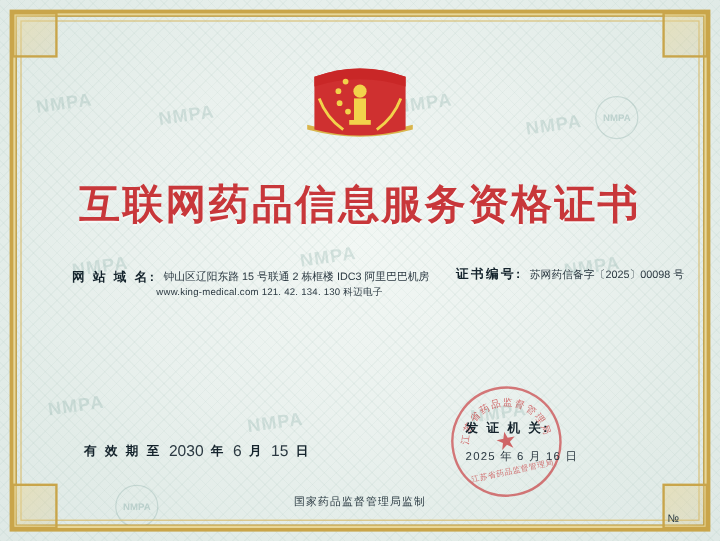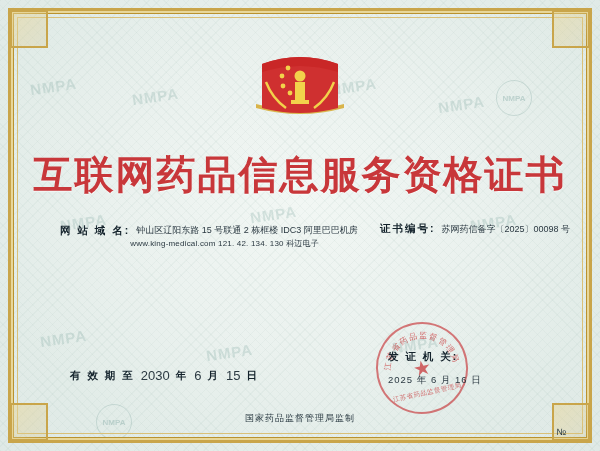--- a/index.html
+++ b/index.html
@@ -61,21 +61,21 @@
   
   .emblem{
     position:absolute;left:50%;top:42px;transform:translateX(-50%);
     width:104px;height:74px;
   }
   .emblem svg{display:block;}
 
   .title{
     position:absolute;left:0;right:0;top:148px;text-align:center;
     font-family:"DejaVu Sans","Liberation Sans",sans-serif;
-    font-size:39px;font-weight:bold;color:#c8373a;
+    font-size:34px;font-weight:bold;color:#c8373a;
     letter-spacing:2px;
     text-shadow:0 1px 0 rgba(255,255,255,.6);
   }
 
   .body{
     position:absolute;left:60px;top:222px;width:480px;
     font-size:9.5px;color:#1b2a33;
   }
   .row{display:flex;align-items:flex-start;margin-bottom:9px;}
   .lbl{

